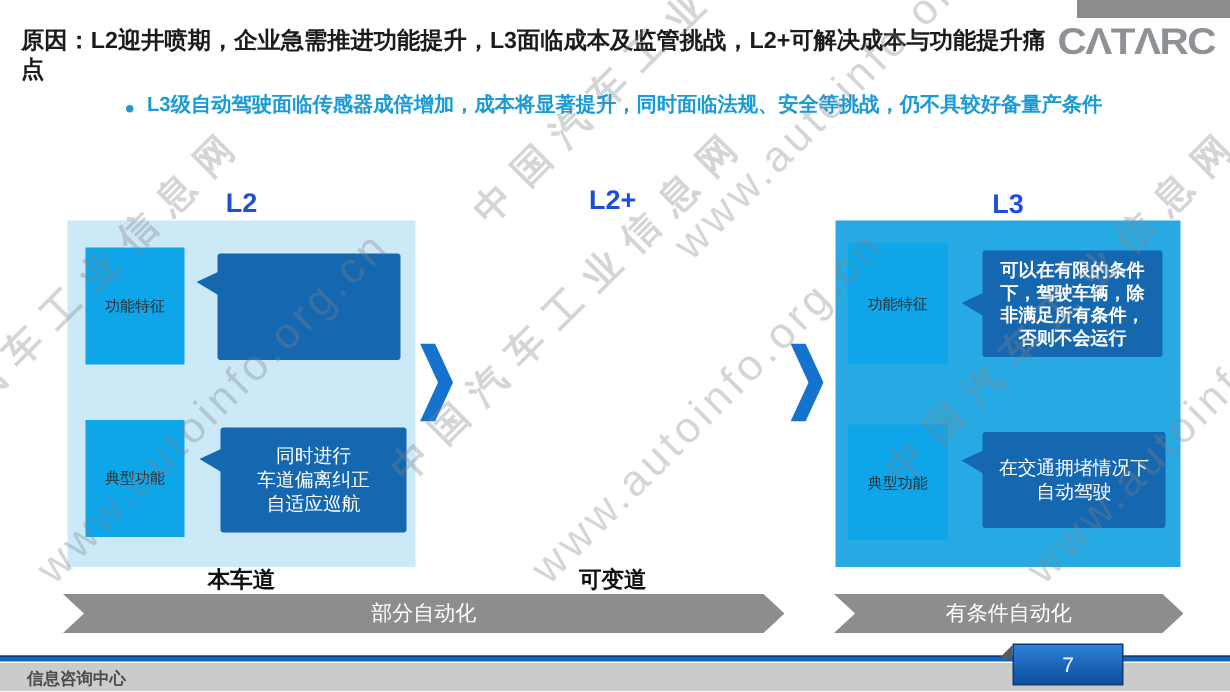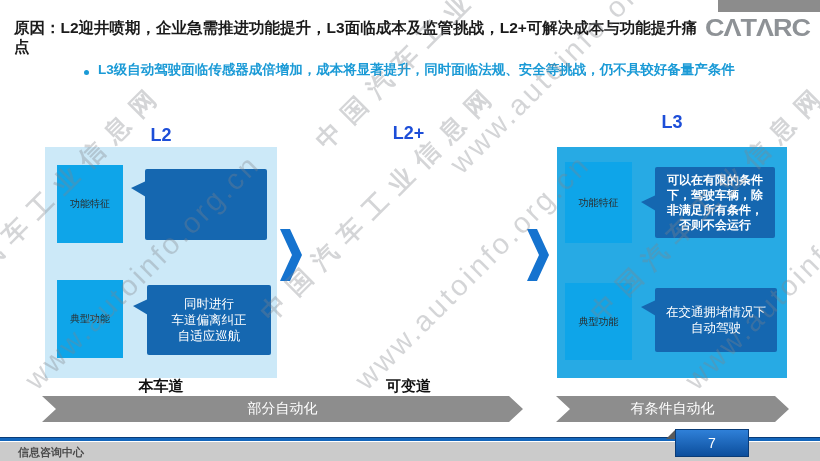--- a/index.html
+++ b/index.html
@@ -22,21 +22,21 @@
   }
   
   .bullets{position:absolute;left:84px;top:61px;width:714px;}
   .bullet-item{display:flex;align-items:center;margin-bottom:1px;}
   .bullet-dot{flex:0 0 auto;width:5px;height:5px;border-radius:50%;background:#1a9ad6;margin:6px 9px 0 0;}
   .bullet-text{font-size:13.5px;font-weight:bold;color:#1a9ad6;line-height:17px;}
   
   .col-label{position:absolute;font-size:18px;font-weight:bold;color:#1d4ed8;text-align:center;}
   .lbl-l2{left:45px;top:125px;width:232px;}
   .lbl-l2p{left:302px;top:123px;width:213px;}
-  .lbl-l3{left:557px;top:112px;width:230px;}
+  .lbl-l3{left:557px;top:126px;width:230px;}
   
   .panel{position:absolute;top:147px;height:231px;}
   .p-l2{left:45px;width:232px;background:#cce9f8;}
   .p-green{left:302px;width:213px;background:#23ad4c;display:flex;align-items:center;justify-content:center;
            color:#fff;font-size:14px;text-align:center;padding:0 8px;}
   .p-l3{left:557px;width:230px;background:#27aae4;}
   .wbox{
     position:absolute;background:#0ea5e9;display:flex;align-items:center;justify-content:center;
     font-size:10px;color:#2b2b2b;text-align:left;
   }

